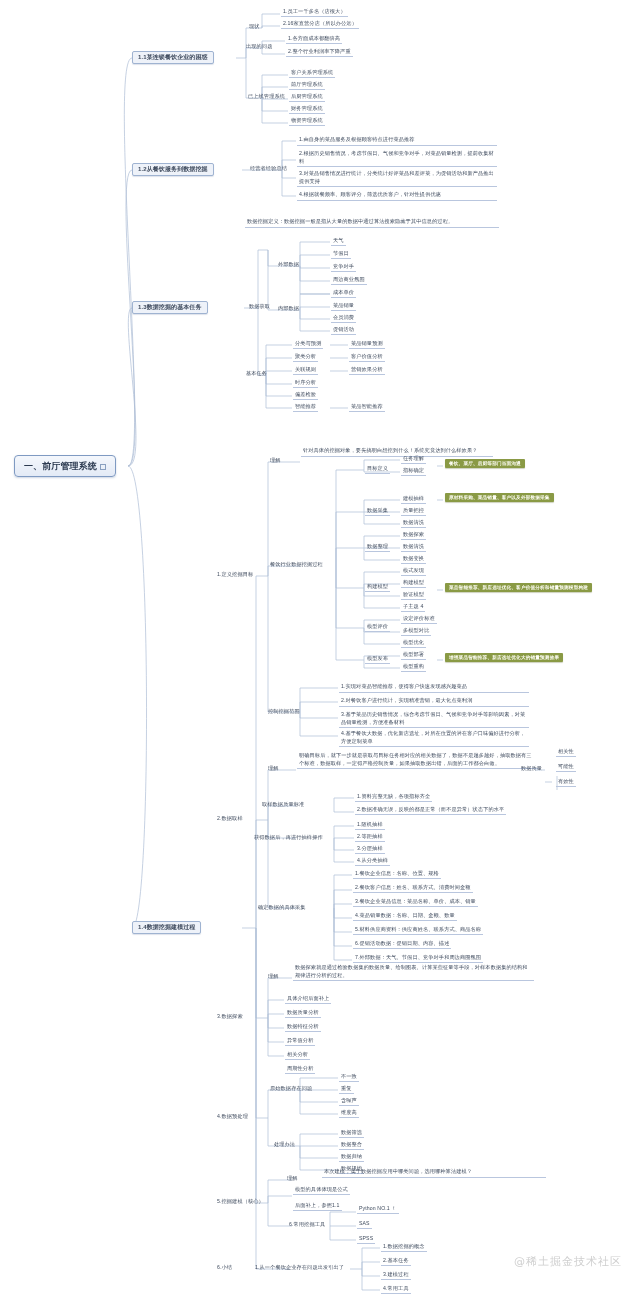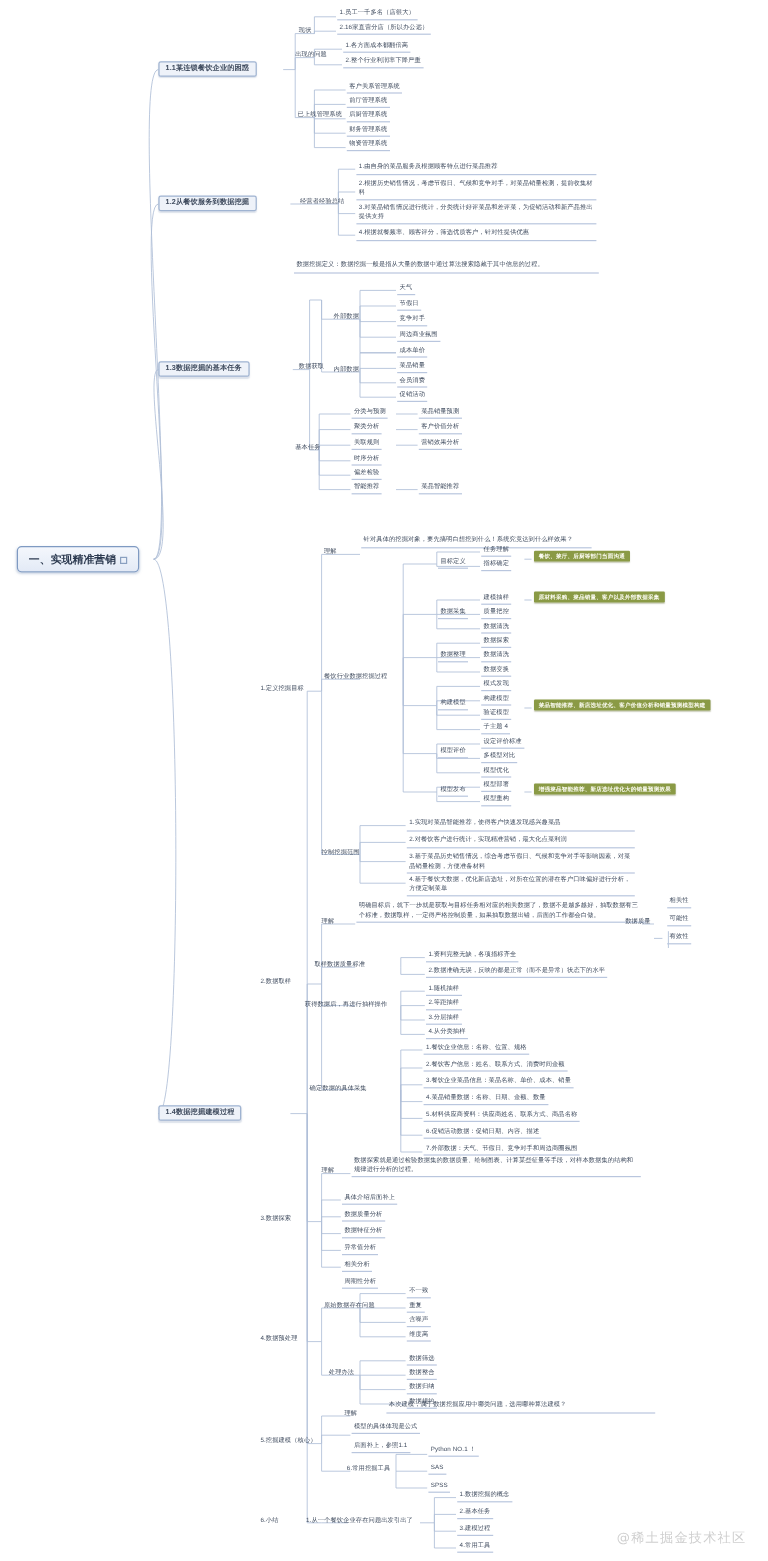--- a/index.html
+++ b/index.html
@@ -41,21 +41,21 @@
   .lvl1{font-size:6px;font-weight:bold;}
   .hl{
     background:#8a9a45;color:#fdfdf4;
     border:none;border-radius:1px;
     padding:2px 4px;font-size:4.6px;font-weight:bold;
     box-shadow:0 1px 1px rgba(90,100,40,.3);
     letter-spacing:.2px;
   }
   .plain{padding:0 2px;}
   .watermark{
-    position:absolute;right:18px;bottom:12px;
+    position:absolute;right:18px;bottom:32px;
     font-size:11px;color:#cfcfcf;letter-spacing:1px;
     font-family:"DejaVu Sans",sans-serif;
   }
 </style>
 </head>
 <body>
 
 <div id="canvas">
 
   <svg id="wires" viewBox="0 0 640 1301">
@@ -130,21 +130,21 @@
       <path d="M268 1203 V1196 H292"></path>
       <path d="M268 1203 V1226 H292"></path>
       <path d="M330 1226 V1212 H356 M330 1226 V1226 H356 M330 1226 V1240 H356"></path>
 
       <path d="M268 1269 H290"></path>
       <path d="M350 1269 H362 V1248 H380 M362 1269 V1262 H380 M362 1269 V1276 H380 M362 1269 V1290 H380"></path>
     </g>
   </svg>
 
   <div class="node root boxed" style="left:14px;top:455px;">
-    <span>一、实现精准营销</span><span class="sq"></span>
+    <span>一、前厅管理系统</span><span class="sq"></span>
   </div>
 
   <div class="node boxed lvl1" style="left:132px;top:51px;">1.1某连锁餐饮企业的困惑</div>
 
   <div class="node plain" style="left:247px;top:24px;">现状</div>
   <div class="node leaf" style="left:281px;top:9px;">1.员工一千多名（店很大）</div>
   <div class="node leaf" style="left:281px;top:21px;">2.16家直营分店（所以办公远）</div>
 
   <div class="node plain" style="left:244px;top:44px;">出现的问题</div>
   <div class="node leaf" style="left:286px;top:36px;">1.各方面成本都翻倍高</div>

